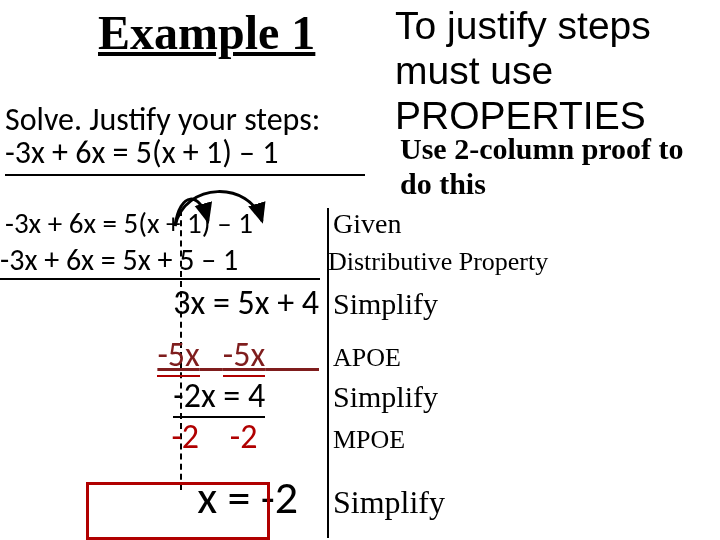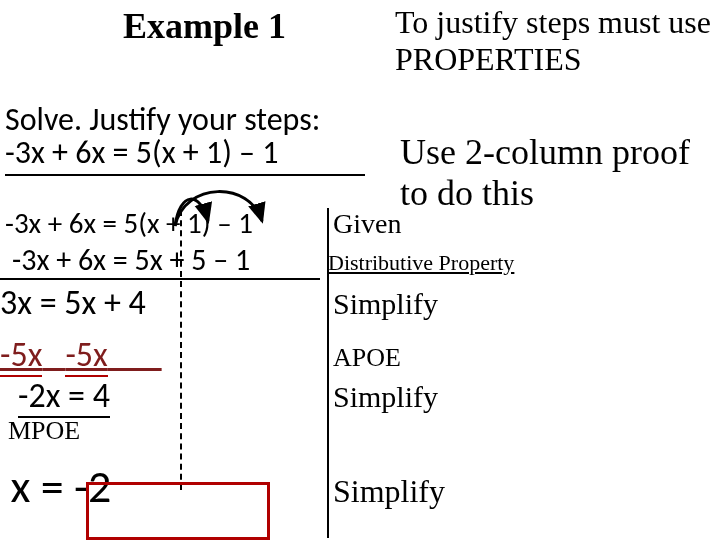--- a/index.html
+++ b/index.html
@@ -7,42 +7,44 @@
     padding: 8px 10px;
     width: 720px;
     height: 540px;
     box-sizing: border-box;
     font-family: Georgia, 'Times New Roman', serif;
     color: #000;
     background: #fff;
     position: relative;
   }
   .title {
-    font-size: 36px;
+    font-size: 48px;
     font-weight: bold;
+    text-decoration: underline;
     font-family: Georgia, serif;
     position: absolute;
-    left: 123px;
+    left: 98px;
     top: 5px;
   }
   .note-justify {
-    font-size: 32px;
-    font-family: Liberation Serif, serif;
+    font-size: 39px;
+    font-family: Liberation Sans, sans-serif;
     position: absolute;
     left: 395px;
     top: 4px;
     line-height: 1.15;
   }
   .note-use {
-    font-size: 36px;
+    font-size: 30px;
     font-family: Georgia, serif;
     position: absolute;
     left: 400px;
     top: 132px;
     line-height: 1.15;
+    font-weight: bold;
   }
   .instr {
     font-family: 'Calibri', Arial, sans-serif;
     font-size: 32px;
     position: absolute;
     left: 5px;
     top: 100px;
   }
   .problem {
     font-family: 'Calibri', Arial, sans-serif;
@@ -61,40 +63,41 @@
     width: 700px;
   }
   .row {
     display: flex;
     align-items: baseline;
   }
   .lhs {
     width: 325px;
     font-family: 'Calibri', Arial, sans-serif;
     font-size: 30px;
+    text-align: right;
     padding-right: 6px;
     box-sizing: border-box;
   }
   .rhs {
     font-family: Georgia, serif;
     font-size: 30px;
     padding-left: 8px;
   }
   .divider {
     position: absolute;
     left: 327px;
     top: 208px;
     width: 2px;
     height: 330px;
     background: #000;
   }
   .row1 .lhs { font-size: 29px; text-align:left; padding-left:5px;}
   .row1 .rhs { font-size: 28px; }
-  .row2 .lhs { text-align:left; padding-left:12px; border-bottom:2px solid #000; width:320px;}
-  .row2 .rhs { font-size: 22px; text-decoration: underline; }
+  .row2 .lhs { text-align:left; padding-left:0; border-bottom:2px solid #000; width:320px;}
+  .row2 .rhs { font-size: 26px; }
   .row3 { margin-top: 2px;}
   .row3 .lhs { font-size: 34px; }
   .row4 .lhs { font-size: 34px; color: #7f1d1d; text-decoration: underline; }
   .row4 .lhs .ul { border-bottom: 2px solid #b00000; }
   .row4 .rhs { font-size: 26px; margin-top: 20px; }
   .row5 .lhs { font-size: 34px; padding-left: 18px; }
   .row5 .lhs .ul { border-bottom: 2px solid #000; }
   .row6 .lhs { font-size: 34px; color: #b00000; }
   .row6 .rhs { font-size: 26px; }
   .row7 { margin-top: 12px;}
@@ -174,20 +177,24 @@
   </div>
 
   <div class="row row5">
     <div class="lhs">
       <span class="ul">-2x = 4</span>&nbsp;&nbsp;&nbsp;&nbsp;&nbsp;&nbsp;&nbsp;
     </div>
     <div class="rhs">Simplify</div>
   </div>
 
   <div class="row row6">
+    <div class="lhs">
+      <span>-2</span>&nbsp;&nbsp;&nbsp;
+      <span>-2</span>&nbsp;&nbsp;&nbsp;&nbsp;&nbsp;&nbsp;&nbsp;&nbsp;
+    </div>
     <div class="rhs">MPOE</div>
   </div>
 
   <div class="row row7">
     <div class="lhs">
       &nbsp;<span>x = -2</span>&nbsp;&nbsp;
     </div>
     <div class="rhs">Simplify</div>
   </div>
 

